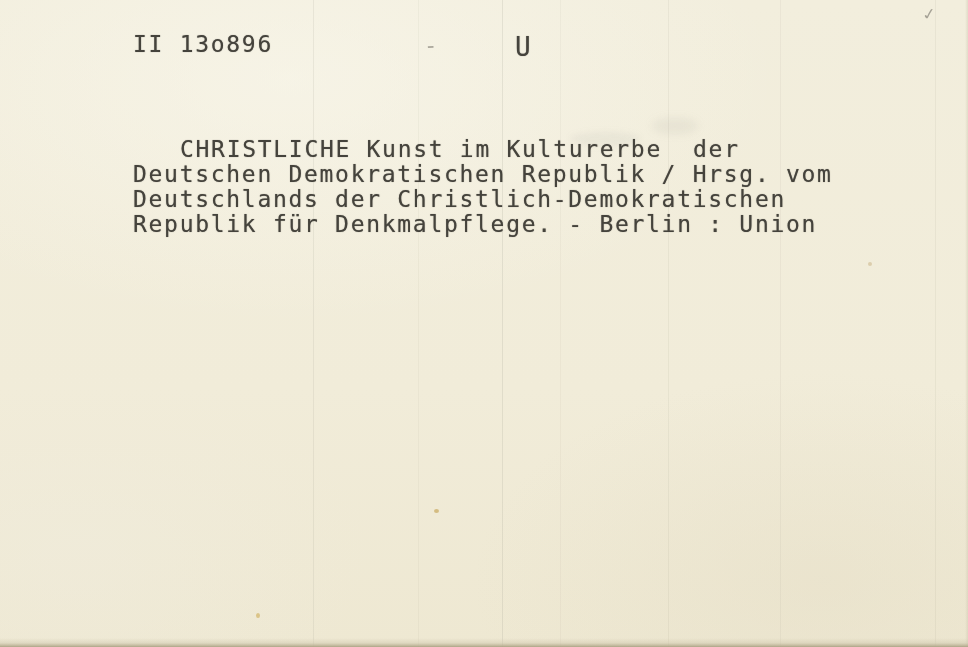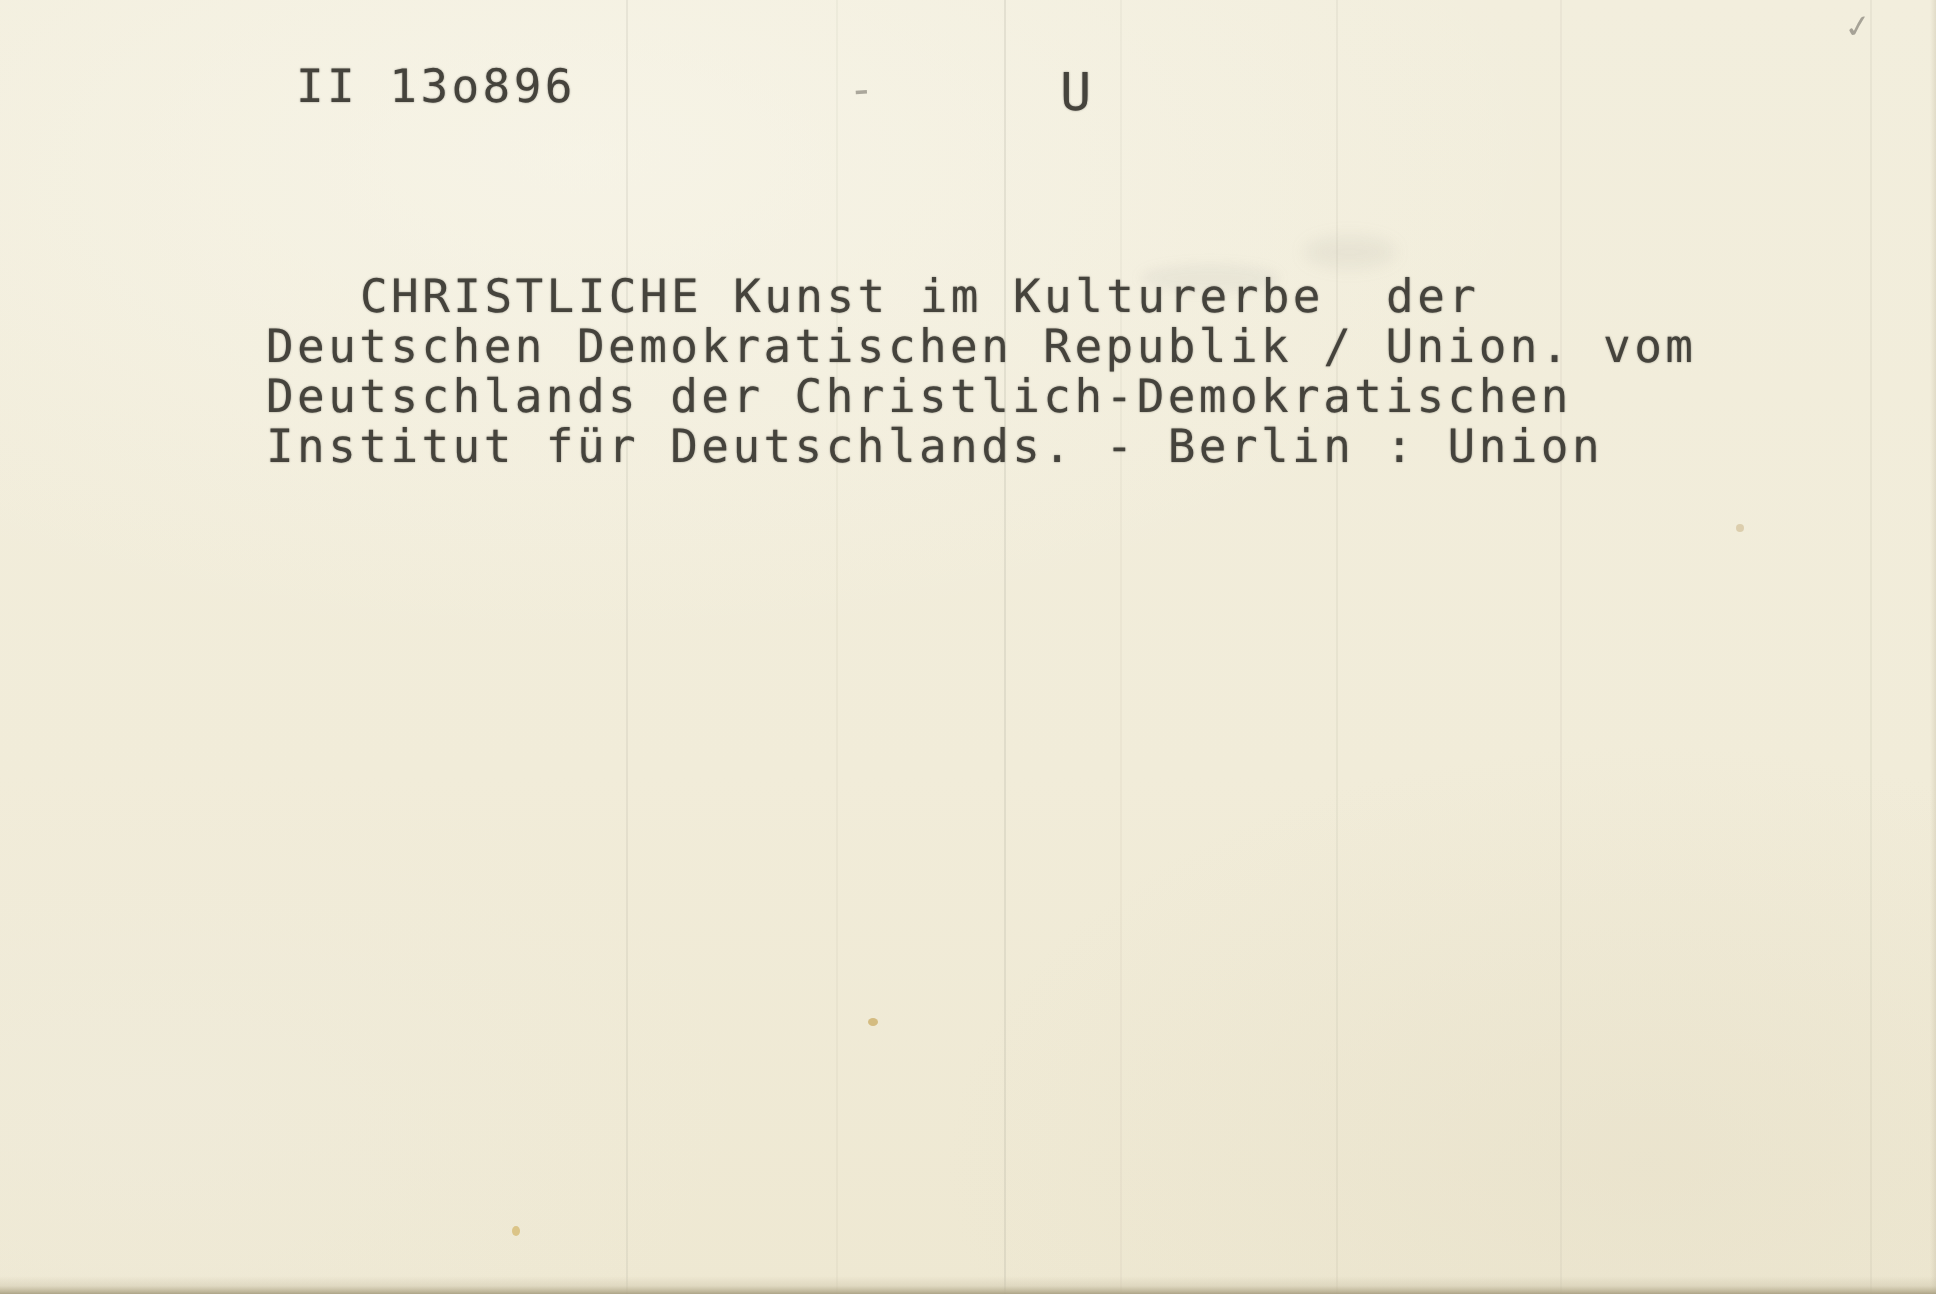--- a/index.html
+++ b/index.html
@@ -49,21 +49,20 @@
   .speck.s5 { left: 570px; top: 132px; width: 70px; height: 14px; border-radius: 50%;
               background: rgba(130,130,125,0.08); filter: blur(3px); }
   
   .typed {
     position: absolute;
     font-size: 23px;
     letter-spacing: 1.7px;
     white-space: pre;
     color: #45433c;
     text-shadow: 0 0 1px rgba(62,60,54,0.55);
-    margin-left: 15px;
   }
   .call-number {
     left: 133px;
     top: 31px;
   }
   .section-letter {
     left: 515px;
     top: 32px;
     font-size: 26px;
   }
@@ -142,20 +141,20 @@
   <span class="typed call-number">II 13o896</span>
 
   <span class="pencil-dash">-</span>
 
   <span class="typed section-letter">U</span>
 
   <span class="pencil-check">✓</span>
 
   <div class="body-text">
     <div class="line indent">CHRISTLICHE Kunst im Kulturerbe  der</div>
-    <div class="line">Deutschen Demokratischen Republik / Union. vom</div>
+    <div class="line">Deutschen Demokratischen Republik / Hrsg. vom</div>
     <div class="line">Deutschlands der Christlich-Demokratischen</div>
-    <div class="line">Institut für Deutschlands. - Berlin : Union</div>
+    <div class="line">Republik für Denkmalpflege. - Berlin : Union</div>
   </div>
 
   <div class="right-edge"></div>
   <div class="bottom-edge"></div>
 </div>
 
 </body></html>

